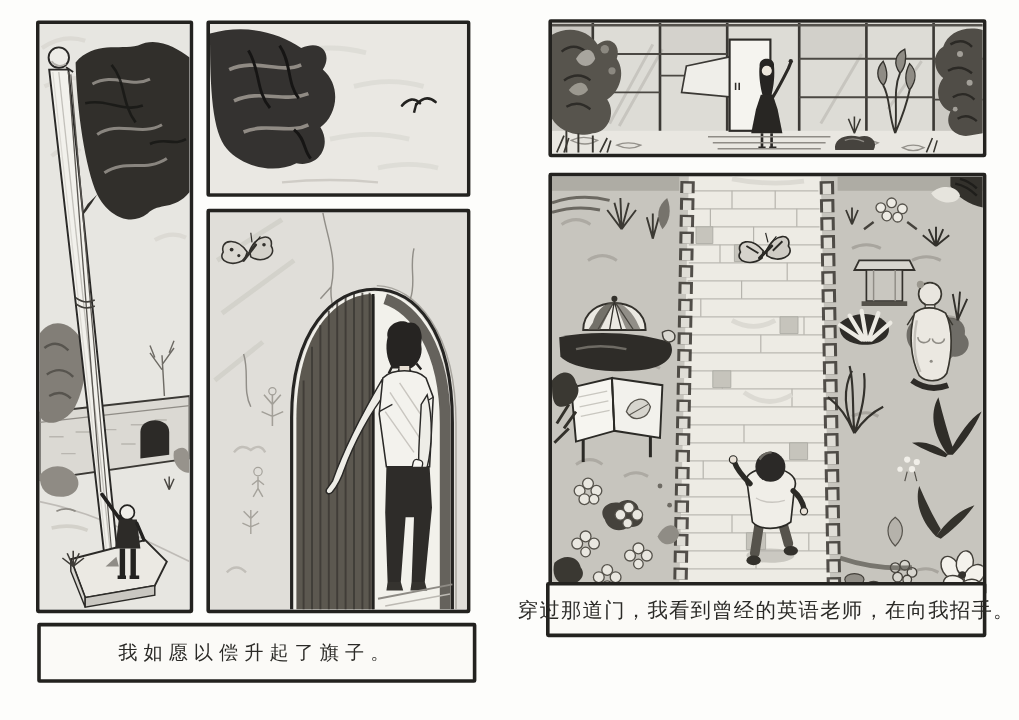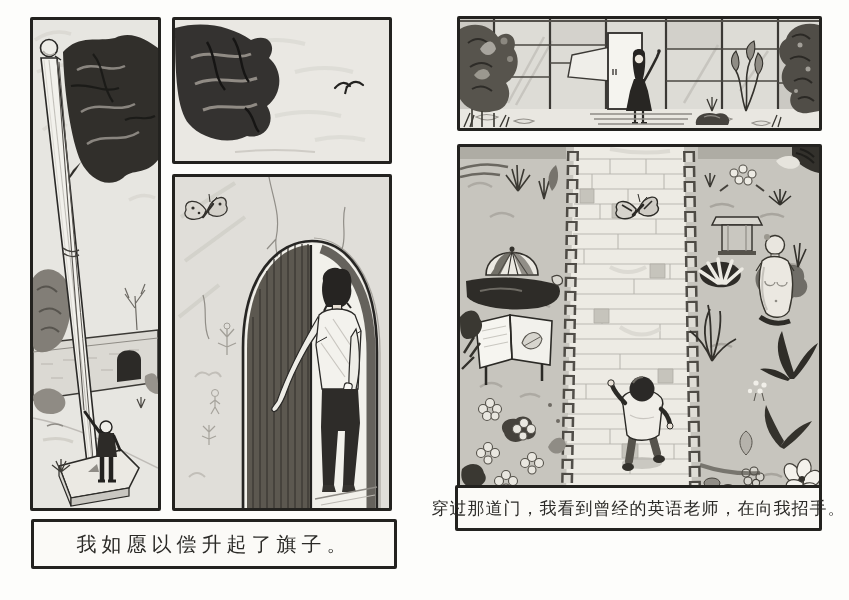--- a/index.html
+++ b/index.html
@@ -3,21 +3,21 @@
 <meta charset="utf-8">
 <style>
   html,body{margin:0;padding:0;background:#ffffff;}
   .spread{position:relative;width:849px;height:600px;background:#fdfdfb;overflow:hidden;
           font-family:"DejaVu Sans","Liberation Sans",sans-serif;}
   .panel{position:absolute;box-sizing:border-box;border:3px solid #23221f;background:#fff;border-radius:2px;}
   .panel svg{display:block;width:100%;height:100%;}
   .caption-box{position:absolute;box-sizing:border-box;border:3px solid #23221f;background:#fbfaf7;
                display:flex;align-items:center;justify-content:center;border-radius:2px;}
   .caption-text{color:#2b2a27;white-space:nowrap;}
-  .caption-text.left{font-size:20px;letter-spacing:5px;}
+  .caption-text.left{font-size:16px;letter-spacing:5px;}
   .caption-text.right{font-size:17px;letter-spacing:1px;}
 </style>
 </head>
 <body>
 
 <div class="spread">
 
   <div>
 
     <div class="panel" style="left:30px;top:17px;width:131px;height:494px;">

